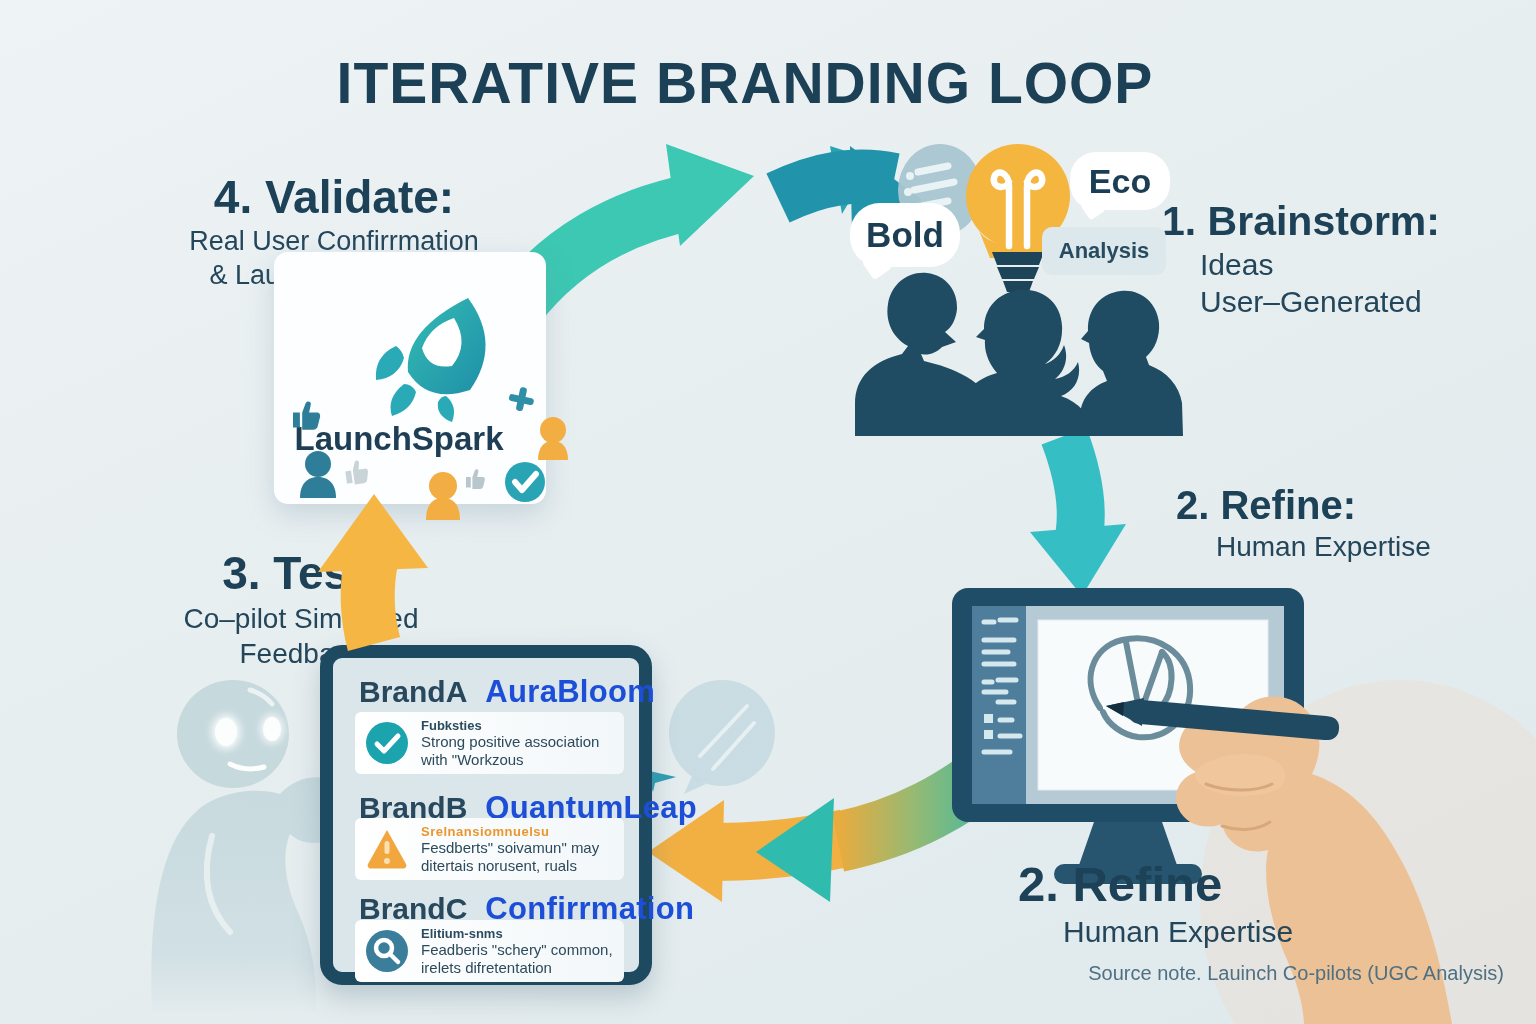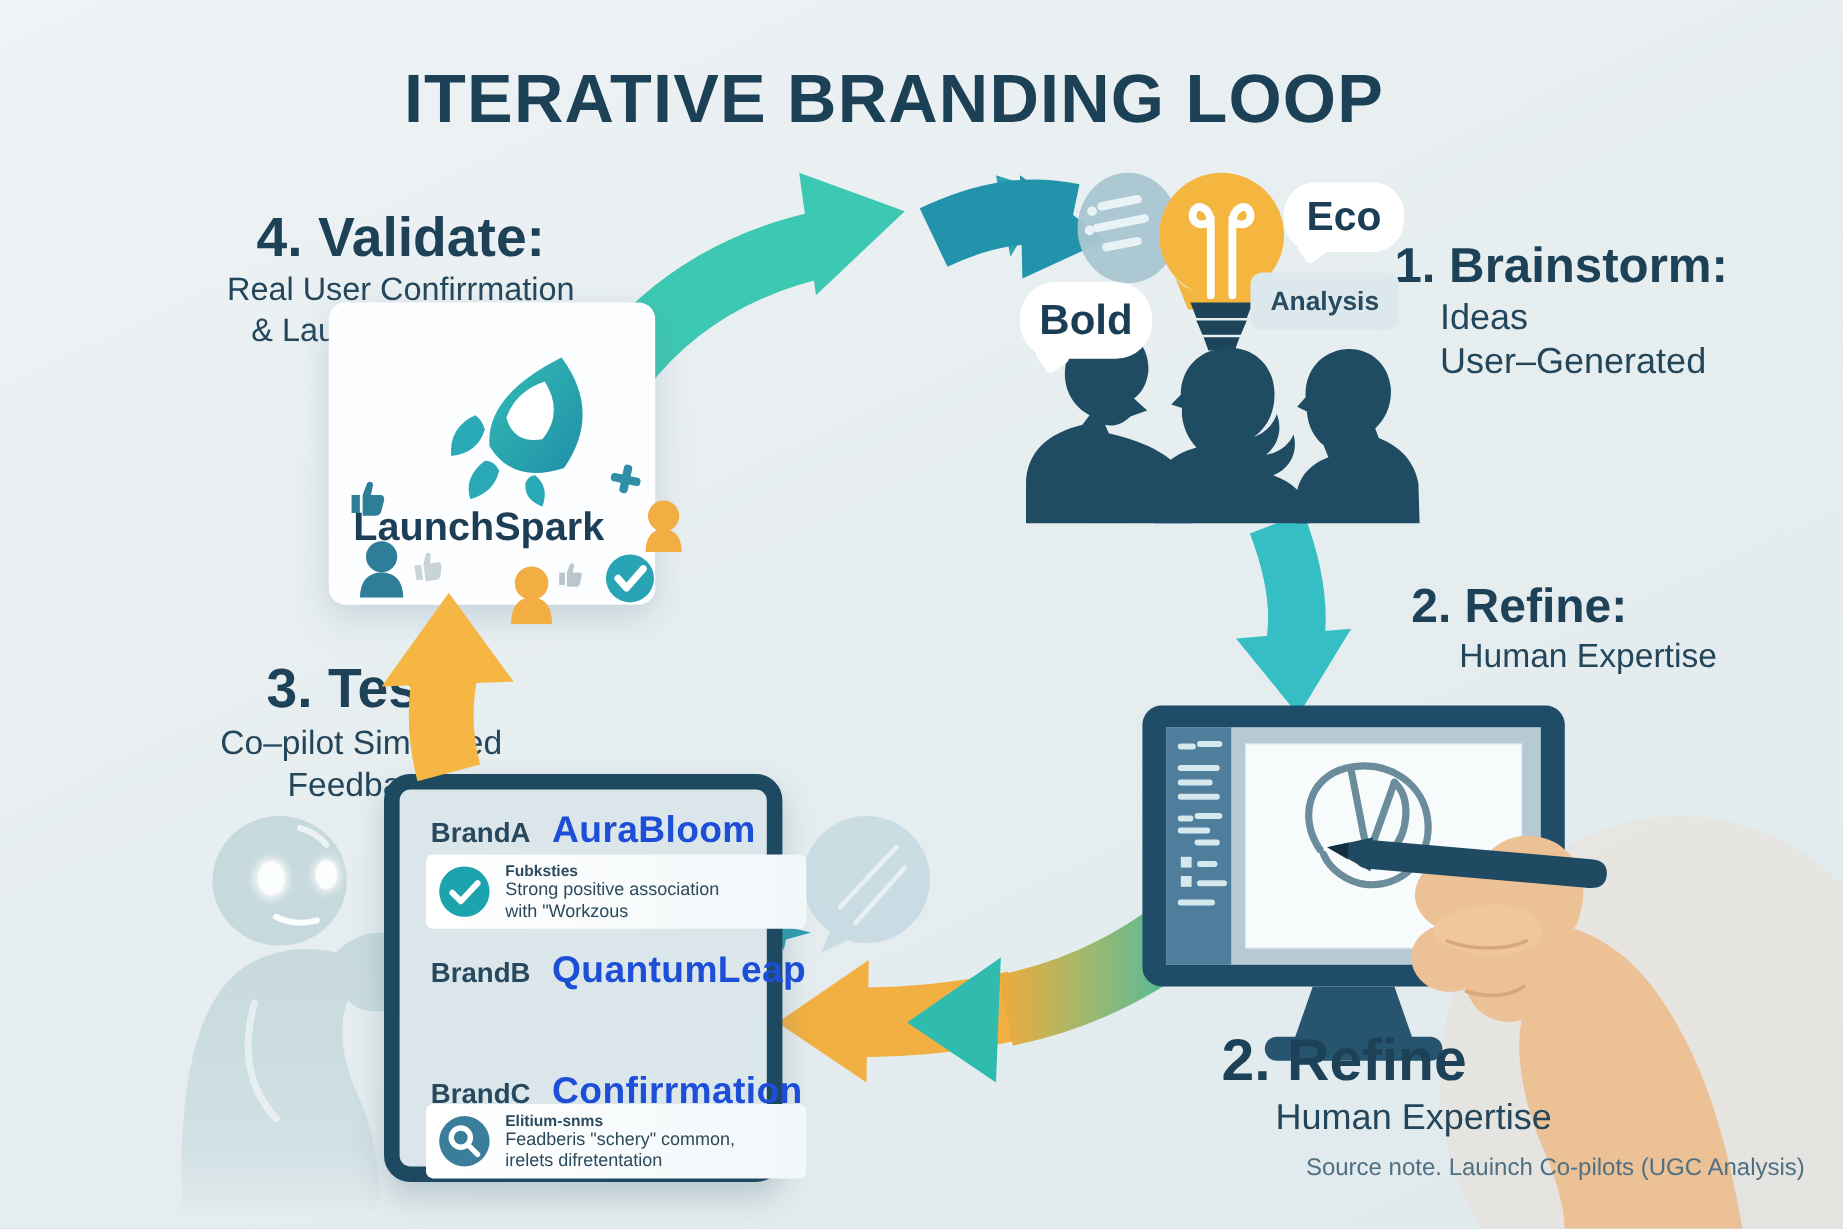--- a/index.html
+++ b/index.html
@@ -34,21 +34,21 @@
   .step-refine-bottom{left:1018px;top:856px;width:360px;}
   .step-refine-bottom h2{font-size:49px;}
   .step-refine-bottom p{font-size:30px;margin-left:45px;}
   .source-note{
     position:absolute;z-index:2;right:32px;top:962px;font-size:20px;
     color:#4e7082;font-weight:500;
   }
   
   .bubble{position:absolute;z-index:2;display:flex;align-items:center;justify-content:center;
     background:#ffffff;color:#1c3e54;font-weight:800;}
-  .bubble-bold{left:850px;top:203px;width:110px;height:64px;border-radius:30px;font-size:35px;margin-top:32px;}
+  .bubble-bold{left:850px;top:203px;width:110px;height:64px;border-radius:30px;font-size:35px;}
   .bubble-bold::after{content:"";position:absolute;left:16px;bottom:-9px;width:22px;height:22px;
     background:#fff;border-radius:4px;transform:rotate(55deg);z-index:-1;}
   .bubble-eco{left:1070px;top:152px;width:100px;height:58px;border-radius:26px;font-size:34px;}
   .bubble-eco::after{content:"";position:absolute;left:14px;bottom:-7px;width:18px;height:18px;
     background:#fff;border-radius:3px;transform:rotate(55deg);z-index:-1;}
   .bubble-connect{left:1042px;top:227px;width:124px;height:48px;border-radius:10px;
     background:#dde8ec;font-size:22px;font-weight:600;color:#274b60;}
   
   .validate-card{
     position:absolute;z-index:2;left:274px;top:252px;width:272px;height:252px;
@@ -58,24 +58,24 @@
     position:absolute;left:0px;top:168px;width:250px;text-align:center;
     font-size:33px;font-weight:800;color:#1d3e55;
   }
   
   .tablet{
     position:absolute;z-index:2;left:320px;top:645px;width:306px;height:314px;
     background:#dae6ea;border:13px solid #1d4a61;border-radius:22px;
     box-shadow:0 12px 26px rgba(90,120,135,.30);
   }
   .t-head{position:absolute;left:26px;display:flex;align-items:baseline;gap:18px;}
-  .t-label{font-size:23px;font-weight:700;color:#28495d;}
+  .t-label{font-size:30px;font-weight:700;color:#28495d;}
   .t-name{font-size:31px;font-weight:800;color:#1d4ed8;letter-spacing:.3px;}
   .t-card{position:absolute;left:22px;width:269px;height:62px;border-radius:6px;
-    background:linear-gradient(90deg,#ffffff 0%,#f2f7f9 100%);padding-left:48px;}
+    background:linear-gradient(90deg,#ffffff 0%,#f2f7f9 100%);}
   .t-icon{position:absolute;left:10px;top:9px;width:44px;height:44px;}
   .t-note{position:absolute;left:66px;top:6px;width:212px;}
   .t-note-title{font-size:13px;font-weight:700;color:#2b4c60;}
   .t-note-title.warn{color:#e8972f;letter-spacing:.5px;}
   .t-note-line{font-size:15px;color:#2c4a5c;line-height:1.18;}
   .rowA-head{top:16px}.rowA-card{top:54px}
   .rowB-head{top:132px}.rowB-card{top:160px}
   .rowC-head{top:233px}.rowC-card{top:262px}
 </style>
 </head>
@@ -264,20 +264,32 @@
         <div class="t-note-title">Fubksties</div>
         <div class="t-note-line">Strong positive association</div>
         <div class="t-note-line">with "Workzous</div>
       </div>
     </div>
 
     <div class="t-head rowB-head">
       <span class="t-label">BrandB</span>
       <span class="t-name">QuantumLeap</span>
     </div>
+    <div class="t-card rowB-card">
+      <svg class="t-icon" viewBox="0 0 44 44">
+        <path d="M22,3 L41,37 a3,3 0 0 1 -2.6,4.5 H5.6 A3,3 0 0 1 3,37 Z" fill="#f1a73e"></path>
+        <rect x="19.5" y="14" width="5" height="13" rx="2.5" fill="#fbe0b0"></rect>
+        <circle cx="22" cy="34" r="3" fill="#fbe0b0"></circle>
+      </svg>
+      <div class="t-note">
+        <div class="t-note-title warn">Srelnansiomnuelsu</div>
+        <div class="t-note-line">Fesdberts" soivamun" may</div>
+        <div class="t-note-line">ditertais norusent, ruals</div>
+      </div>
+    </div>
 
     <div class="t-head rowC-head">
       <span class="t-label">BrandC</span>
       <span class="t-name">Confirrmation</span>
     </div>
     <div class="t-card rowC-card">
       <svg class="t-icon" viewBox="0 0 44 44">
         <circle cx="22" cy="22" r="21" fill="#3b7e9b"></circle>
         <circle cx="19" cy="19" r="8" stroke="#ffffff" stroke-width="4.5" fill="none"></circle>
         <line x1="25" y1="25" x2="33" y2="33" stroke="#ffffff" stroke-width="4.5" stroke-linecap="round"></line>

